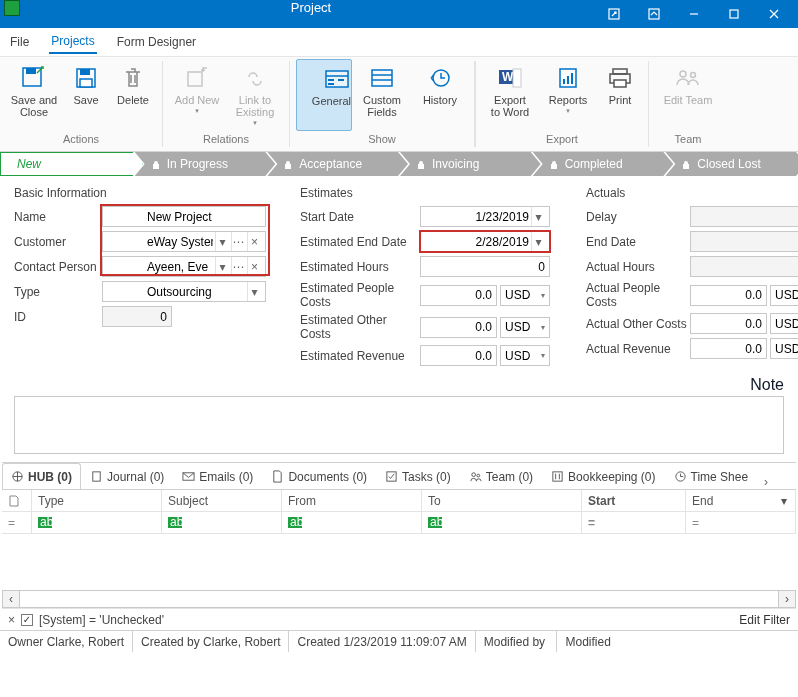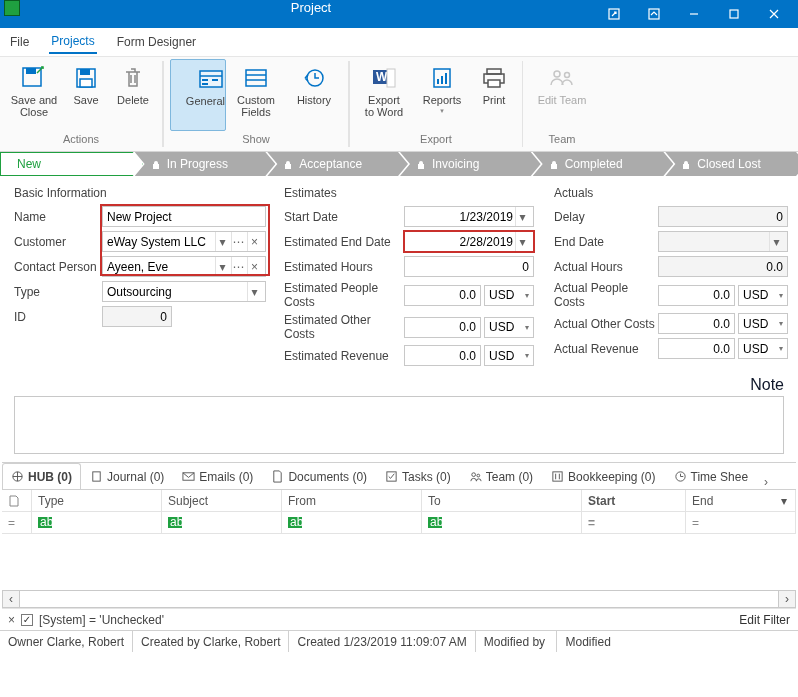--- a/index.html
+++ b/index.html
@@ -33,33 +33,33 @@
 .rbtn .drop { font-size: 7px; color:#888; padding-top:1px; }
 .refresh { display:flex; flex-direction:column; gap:3px; padding-top:6px; width:80px;}
 .refresh .row { display:flex; align-items:center; gap:6px; color:#444; font-size:11px;}
 .refresh .row svg { width:14px; height:14px; }
 
 
 .pipeline { height: 24px; display: flex; background:#fff;}
 .stage { position:relative; display:flex; align-items:center; gap:6px; padding:0 20px 0 16px; color:#fff; font-size:11px; background:#ababab; flex:1;
   clip-path: polygon(0 0, calc(100% - 10px) 0, 100% 50%, calc(100% - 10px) 100%, 0 100%, 10px 50%);
   margin-right:-8px;}
-.stage.first { clip-path: polygon(0 0, calc(100% - 10px) 0, 100% 50%, calc(100% - 10px) 100%, 0 100%);}
+.stage.first { clip-path: polygon(0 0, calc(100% - 10px) 0, 100% 50%, calc(100% - 10px) 100%, 0 100%); font-style: italic;}
 .stage.active { background:#fff; color:#1fa040; border:1px solid #1fa040; }
 .stage .lock { width:10px; height:10px; }
 .stage .lock svg { fill:#fff; }
 
 
-.formarea { padding: 10px 14px 6px 14px; display:grid; grid-template-columns: 270px 270px 240px; gap: 4px 0; }
+.formarea { padding: 10px 14px 6px 14px; display:grid; grid-template-columns: 270px 270px 240px; gap: 4px 16px; }
 .sectitle { font-size:12px; color:#444; margin-bottom:6px;}
 .col { display:grid; grid-template-columns: 88px 164px; row-gap:4px; align-items:center; align-content:start;}
 .col .fl { color:#444; font-size:12px; }
 .field { height:21px; border:1px solid #c8c8c8; background:#fff; display:flex; align-items:center; padding:0 4px; font-size:12px; position:relative;}
 .field.ro { background:#f4f4f4; }
-.field .val { flex:1; overflow:hidden; white-space:nowrap;}
+.field .val { flex:1; overflow:hidden; white-space:nowrap;margin-left:40px;}
 .field.right .val, .nrow .num { text-align:right; }
 .field .btn { width:14px; height:19px; display:flex; align-items:center; justify-content:center; color:#666; border-left:1px solid #e2e2e2; margin-left:2px;}
 .field.redbox { outline:2px solid #c9302c; outline-offset:-1px;}
 .nrow { display:flex; gap:3px; }
 .nrow .num { flex:1; height:21px; border:1px solid #c8c8c8; display:flex; align-items:center; justify-content:flex-end; padding:0 4px;}
 .nrow .cur { width:50px; height:21px; border:1px solid #c8c8c8; display:flex; align-items:center; padding:0 4px; position:relative;}
 .nrow .cur::after{content:"▾"; position:absolute; right:4px; font-size:8px; color:#777;}
 .hl-red { position:absolute; border:2px solid #c9302c; pointer-events:none;}
 
 
@@ -167,20 +167,45 @@
             <svg width="22" height="24" viewBox="0 0 22 24" fill="none" stroke="#888" stroke-width="1.5">
               <path d="M4 6 H18 M7 6 V20 H15 V6 M9 3 H13 V6 M9 9 V17 M13 9 V17"></path>
             </svg>
           </div>
           <div class="lbl">Delete</div>
         </div>
     </div>
     <div class="caption">Actions</div>
   </div>
   <div class="rsep"></div>
+  <div class="rgroup">
+    <div class="buttons">
+      <div class="rbtn dim">
+          <div class="ico">
+            <svg width="24" height="22" viewBox="0 0 24 22" fill="none" stroke="#888" stroke-width="1.5">
+              <rect x="3" y="5" width="14" height="14"></rect>
+              <path d="M18 5 V1 H22 M20 3 H16"></path>
+            </svg>
+          </div>
+          <div class="lbl">Add New</div>
+          <div class="drop">▾</div>
+        </div>
+      <div class="rbtn dim">
+          <div class="ico">
+            <svg width="24" height="22" viewBox="0 0 24 22" fill="none" stroke="#888" stroke-width="1.5">
+              <path d="M6 10 a4 4 0 0 1 8 0 M10 14 a4 4 0 0 0 8 0"></path>
+            </svg>
+          </div>
+          <div class="lbl" style="white-space:pre-line">Link to
+Existing</div>
+          <div class="drop">▾</div>
+        </div>
+    </div>
+    <div class="caption">Relations</div>
+  </div>
   <div class="rsep"></div>
   <div class="rgroup">
     <div class="buttons">
       <div class="rbtn sel">
           <div class="ico">
             <svg width="26" height="20" viewBox="0 0 26 20" fill="none" stroke="#0173c7" stroke-width="1.5">
               <rect x="2" y="2" width="22" height="16" fill="#eaf4fb"></rect>
               <line x1="2" y1="7" x2="24" y2="7"></line>
               <rect x="4" y="10" width="6" height="2" fill="#0173c7" stroke="none"></rect>
               <rect x="4" y="14" width="6" height="2" fill="#0173c7" stroke="none"></rect>

